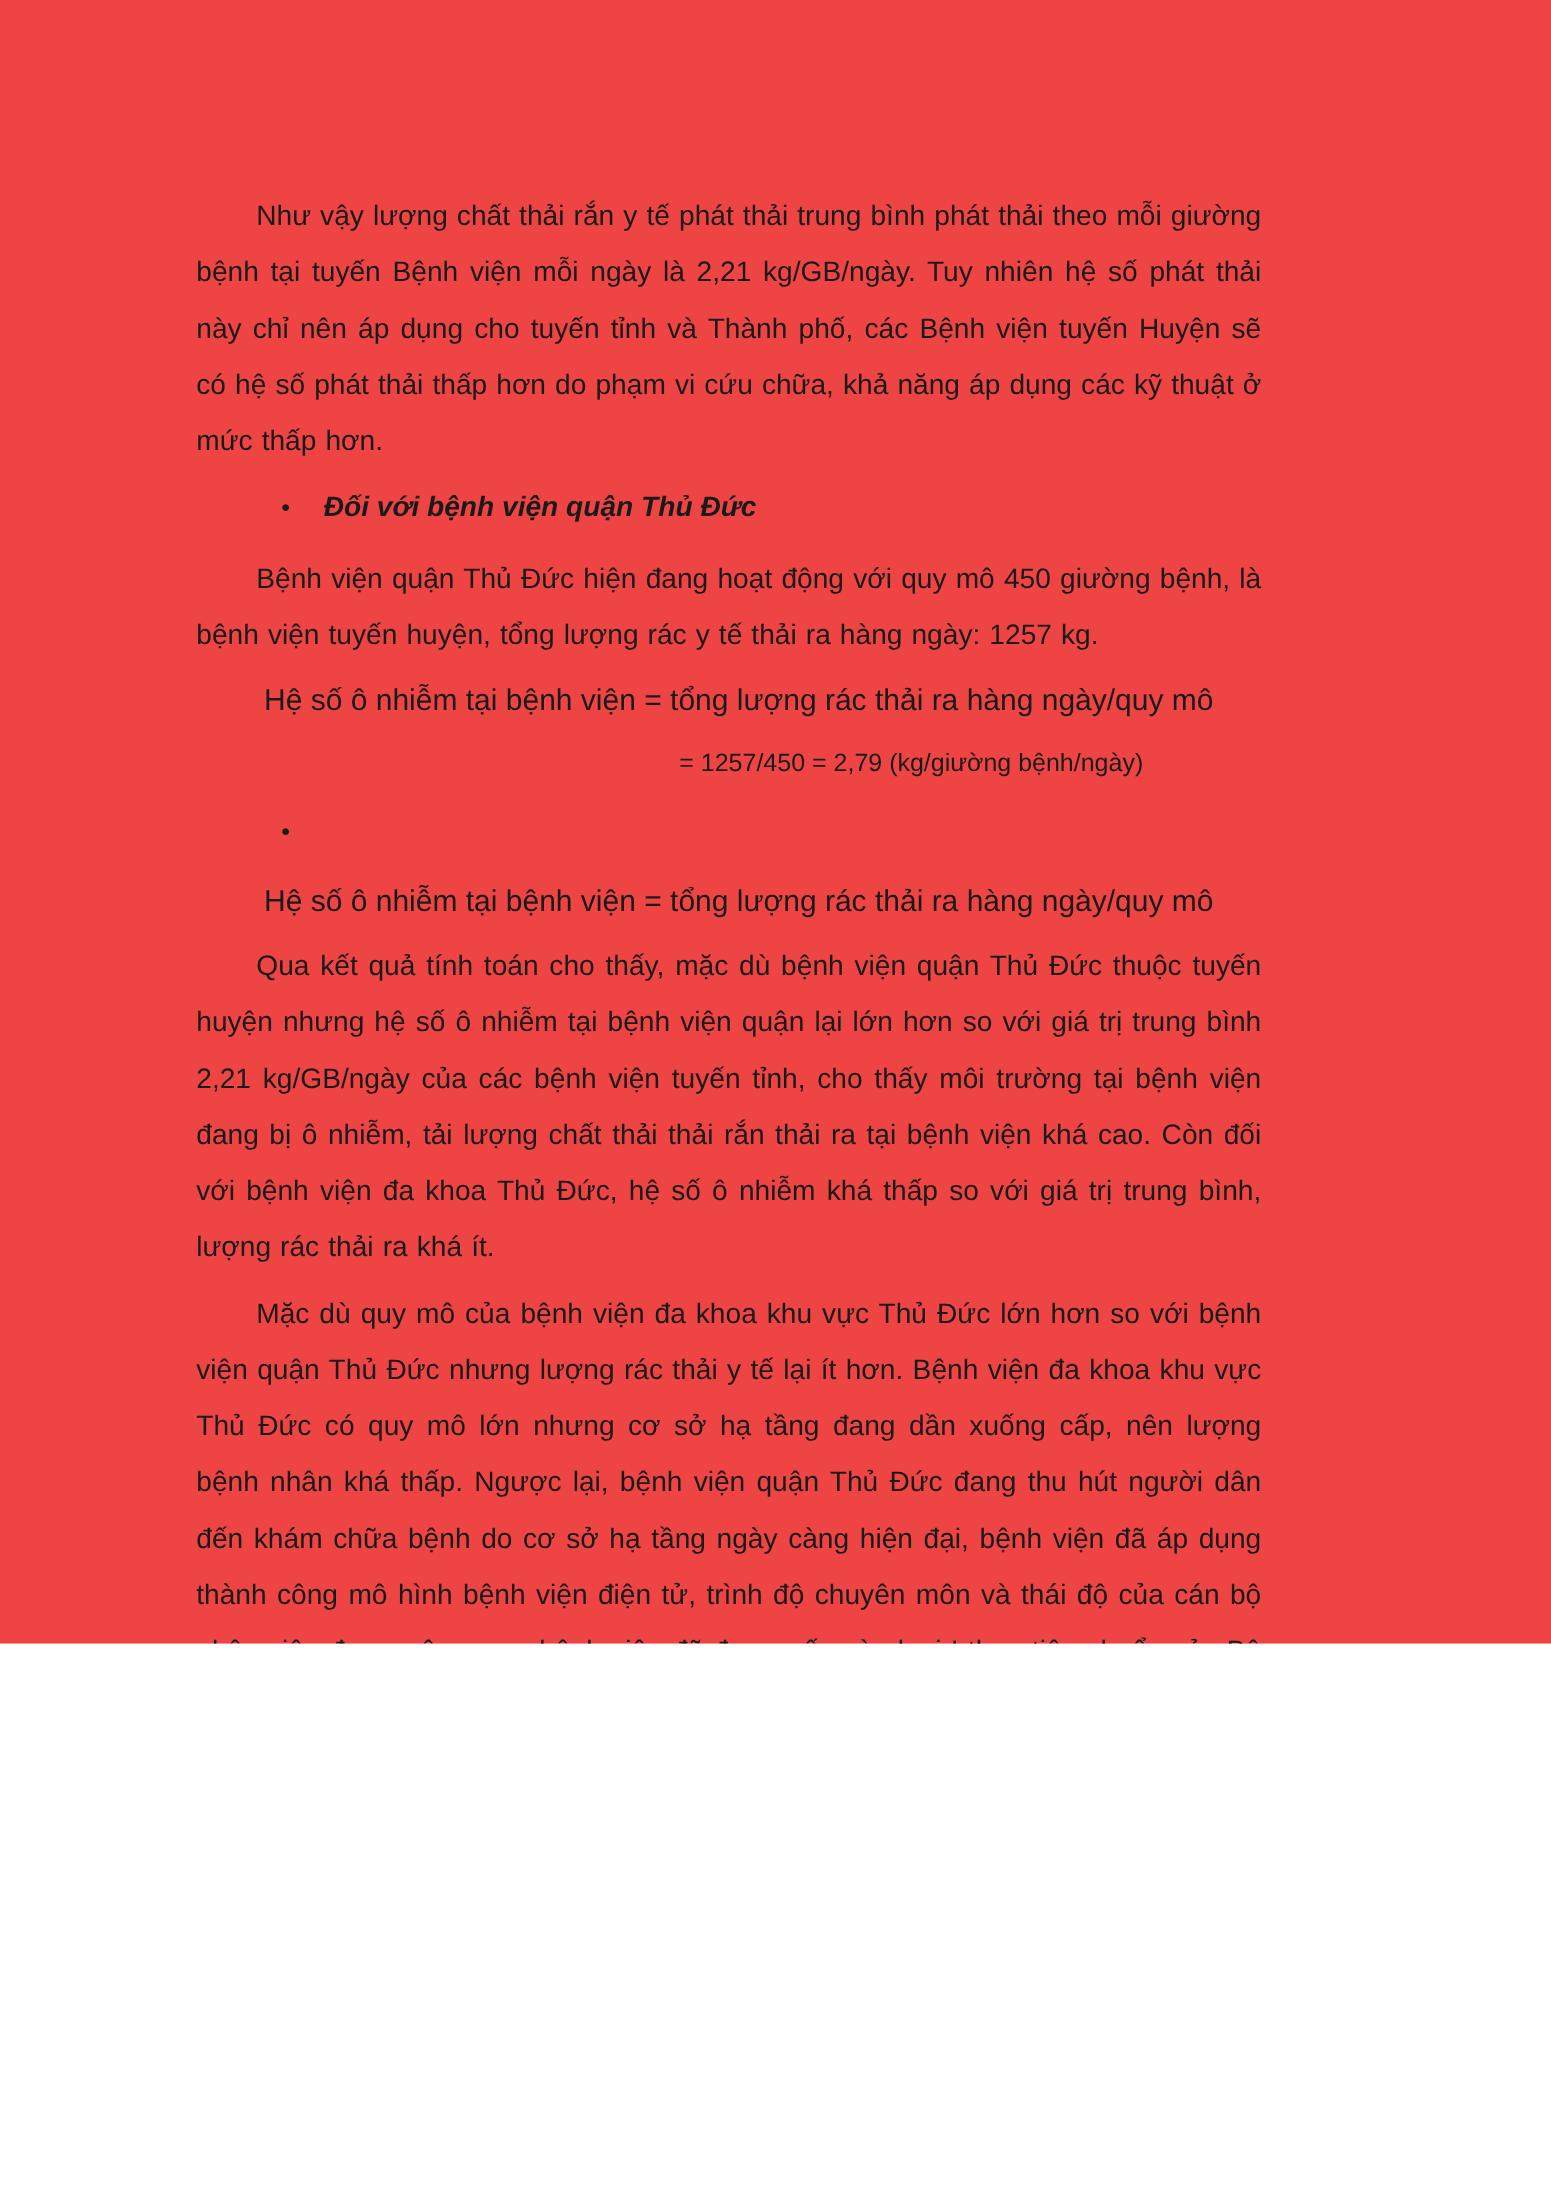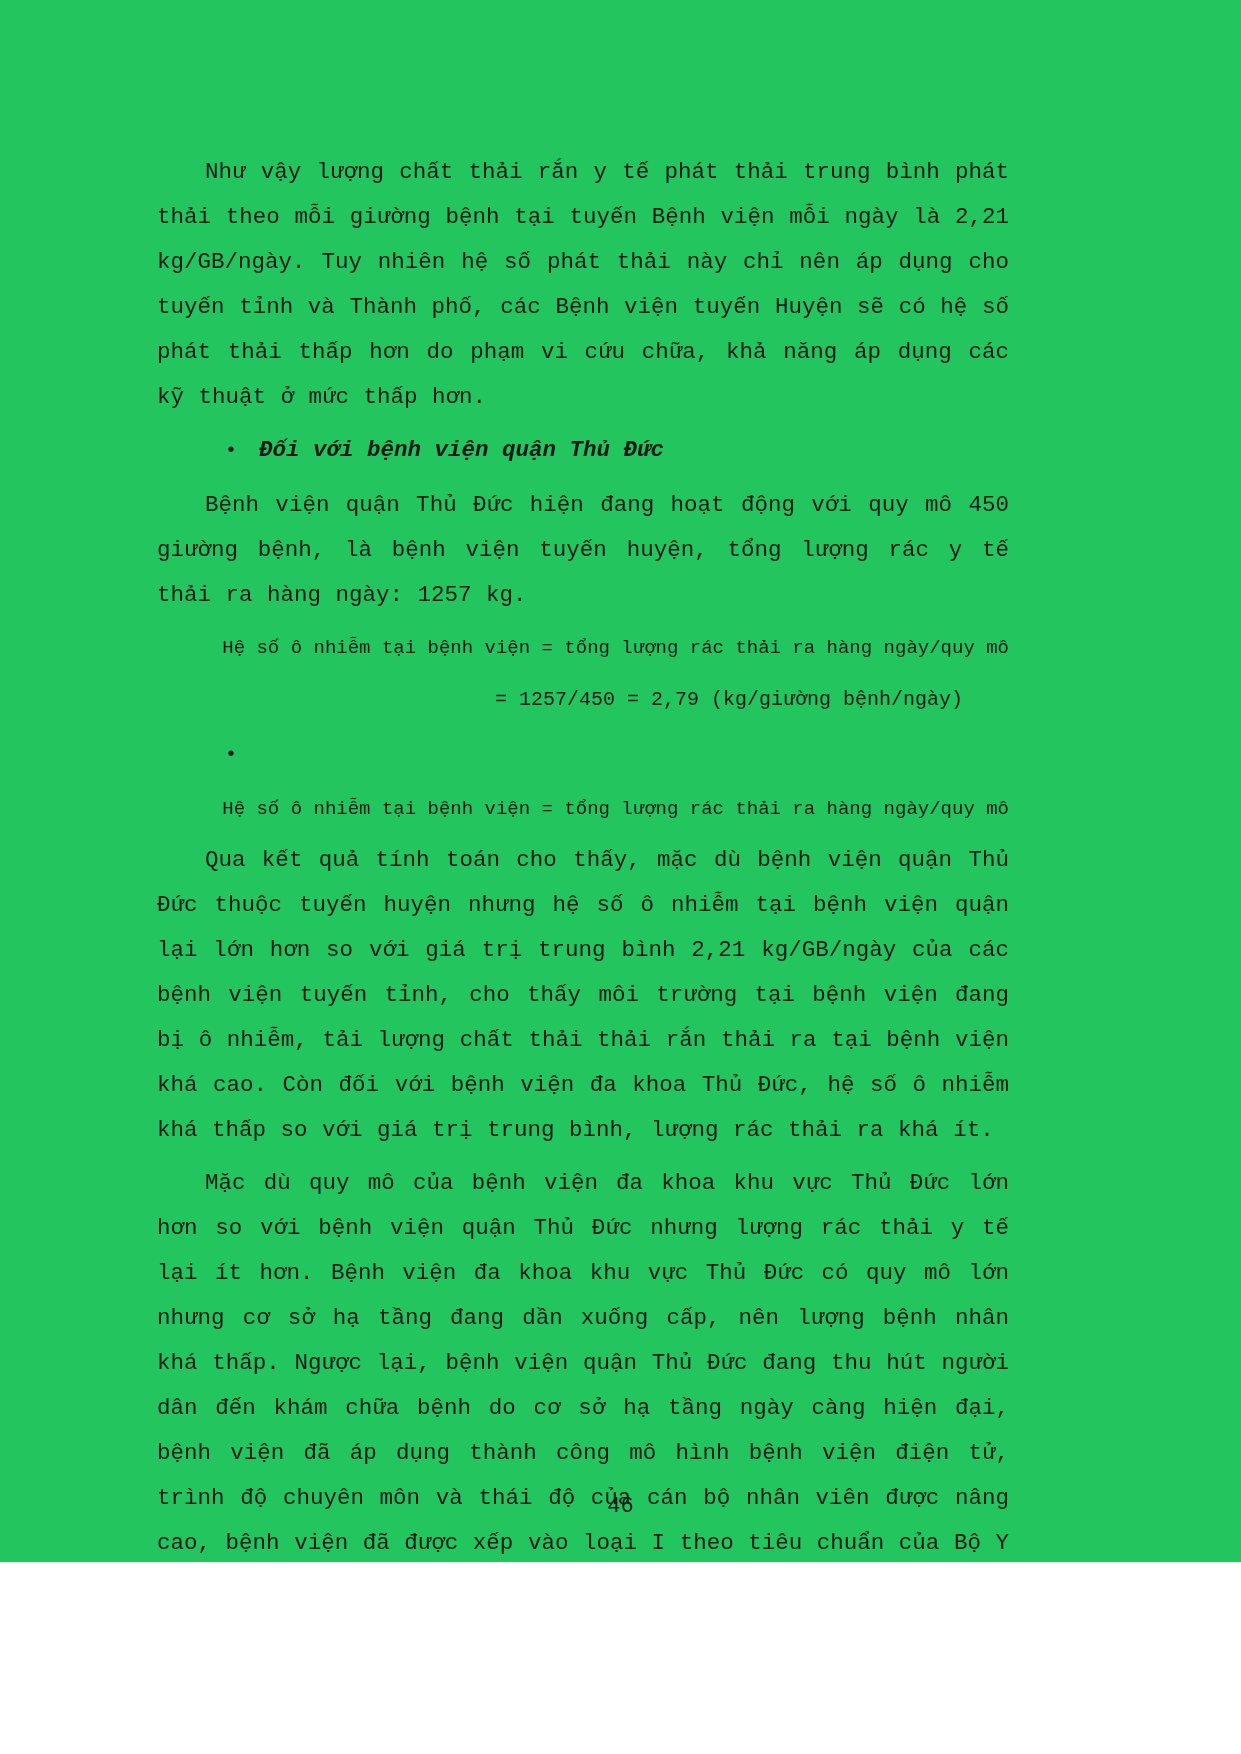--- a/index.html
+++ b/index.html
@@ -4,23 +4,23 @@
 <style>
   * { margin: 0; padding: 0; box-sizing: border-box; }
 
   html, body {
     background: #ffffff;
   }
 
   .page {
     position: relative;
     width: 1241px;
-    height: 1562px;
-    background: #22c55e;
-    font-family: Liberation Mono, monospace;
+    height: 1315px;
+    background: #ef4444;
+    font-family: Liberation Sans, sans-serif;
     color: #1a1a1a;
     overflow: hidden;
   }
 
   .content {
     position: absolute;
     top: 150px;
     left: 157px;
     width: 852px;
   }
@@ -48,23 +48,23 @@
     font-size: 20px;
     flex: 0 0 auto;
   }
 
   .bullet-text {
     font-weight: bold;
     font-style: italic;
   }
 
   .formula-intro {
-    font-size: 19px;
+    font-size: 24px;
     line-height: 45px;
-    text-align: right;
+    text-align: center;
     text-indent: 0;
     padding-left: 16px;
     margin-bottom: 6px;
   }
 
   .formula-result {
     font-size: 20px;
     line-height: 45px;
     text-align: center;
     padding-left: 292px;

